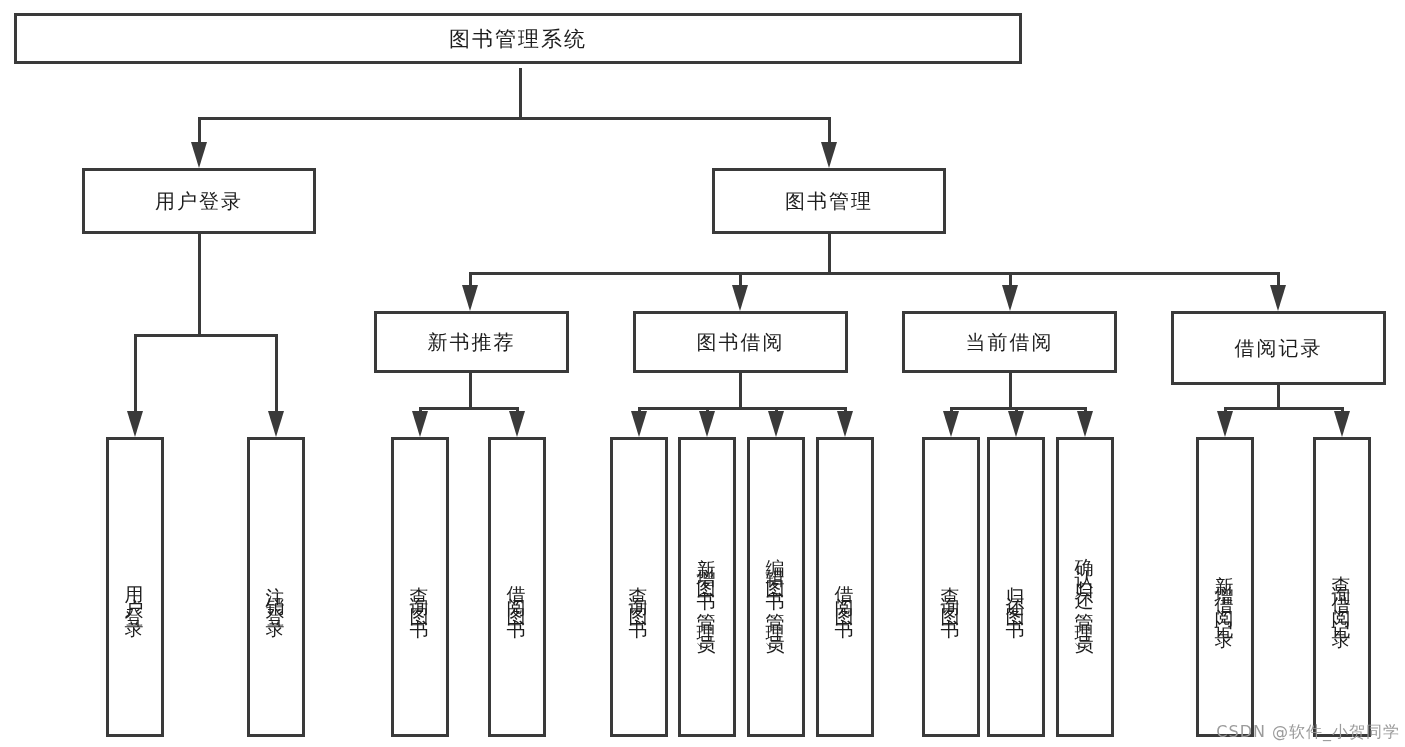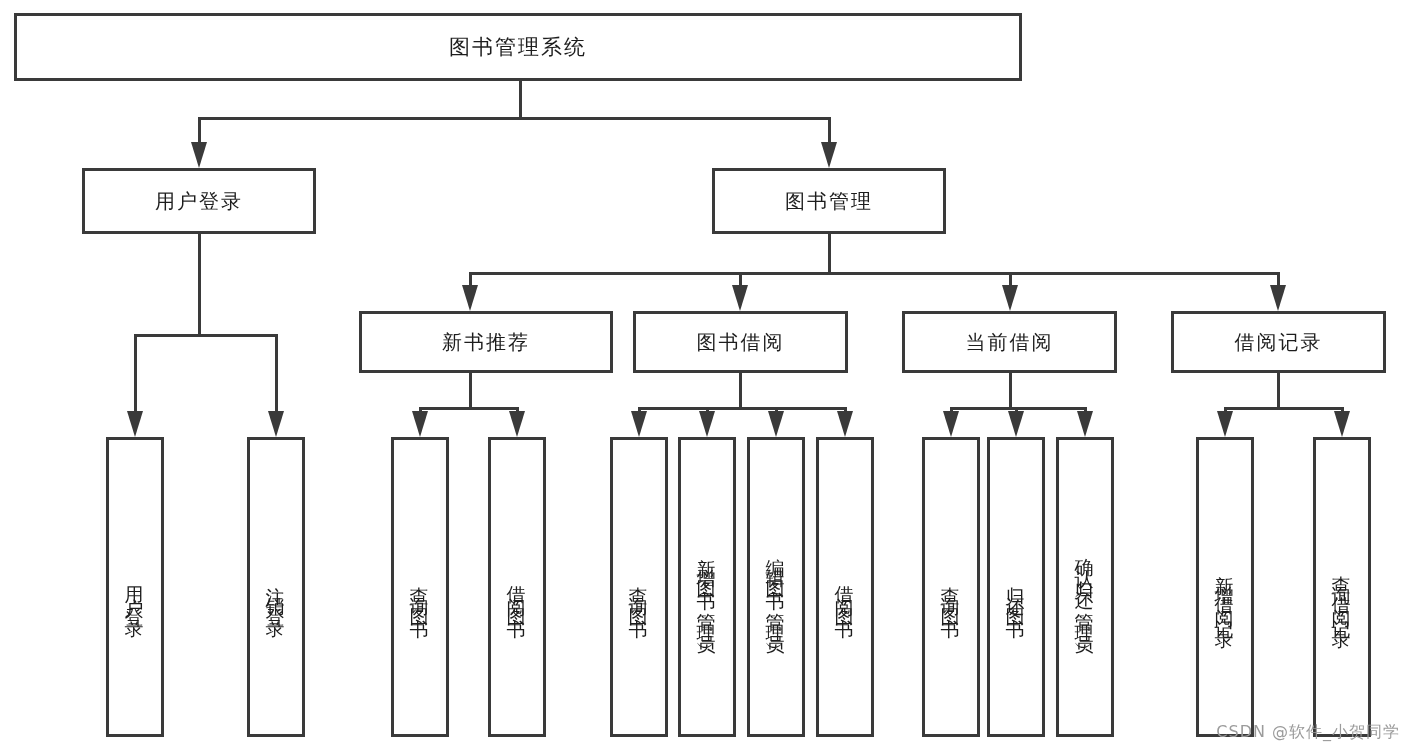--- a/index.html
+++ b/index.html
@@ -109,39 +109,39 @@
       <div class="seg" style="left: 1084px; top: 407px; width: 3px; height: 6px;"></div>
       <div class="arrow" style="left: 1077px; top: 411px;"></div>
       <div class="seg" style="left: 1277px; top: 373px; width: 3px; height: 37px;"></div>
       <div class="seg" style="left: 1224px; top: 407px; width: 120px; height: 3px;"></div>
       <div class="seg" style="left: 1224px; top: 407px; width: 3px; height: 6px;"></div>
       <div class="arrow" style="left: 1217px; top: 411px;"></div>
       <div class="seg" style="left: 1341px; top: 407px; width: 3px; height: 6px;"></div>
       <div class="arrow" style="left: 1334px; top: 411px;"></div>
     </div>
   <div id="nodes">
-      <div class="box box-h lv1" style="left: 14px; top: 13px; width: 1008px; height: 68px;">
+      <div class="box box-h lv1" style="left: 14px; top: 13px; width: 1008px; height: 51px;">
         <span class="label">图书管理系统</span>
       </div>
       <div class="box box-h lv2" style="left: 82px; top: 168px; width: 234px; height: 66px;">
         <span class="label">用户登录</span>
       </div>
       <div class="box box-h lv2" style="left: 712px; top: 168px; width: 234px; height: 66px;">
         <span class="label">图书管理</span>
       </div>
-      <div class="box box-h lv3" style="left: 359px; top: 311px; width: 254px; height: 62px;">
+      <div class="box box-h lv3" style="left: 374px; top: 311px; width: 195px; height: 62px;">
         <span class="label">新书推荐</span>
       </div>
       <div class="box box-h lv3" style="left: 633px; top: 311px; width: 215px; height: 62px; text-align: center;">
         <span class="label">图书借阅</span>
       </div>
       <div class="box box-h lv3" style="left: 902px; top: 311px; width: 215px; height: 62px;">
         <span class="label">当前借阅</span>
       </div>
-      <div class="box box-h lv3" style="left: 1171px; top: 311px; width: 215px; height: 62px;">
+      <div class="box box-h lv3" style="left: 1171px; top: 311px; width: 215px; height: 74px;">
         <span class="label">借阅记录</span>
       </div>
       <div class="box box-v lv4" style="left: 106px; top: 437px; width: 58px; height: 300px;">
         <span class="label">用户登录</span>
       </div>
       <div class="box box-v lv4" style="left: 247px; top: 437px; width: 58px; height: 300px;">
         <span class="label">注销登录</span>
       </div>
       <div class="box box-v lv4" style="left: 391px; top: 437px; width: 58px; height: 300px;">
         <span class="label">查询图书</span>

